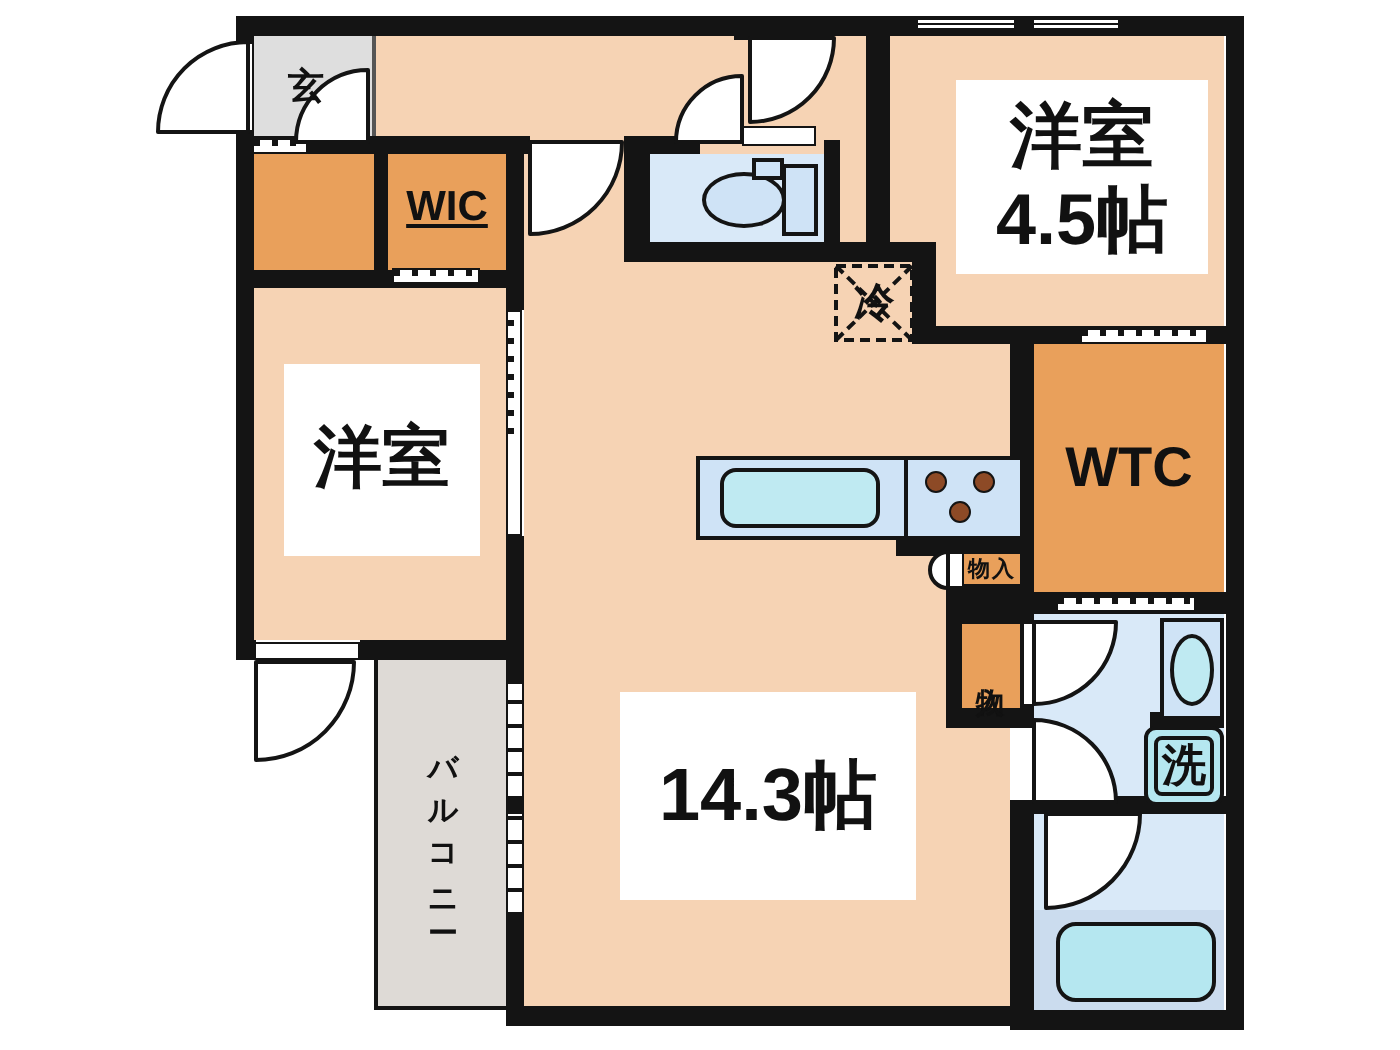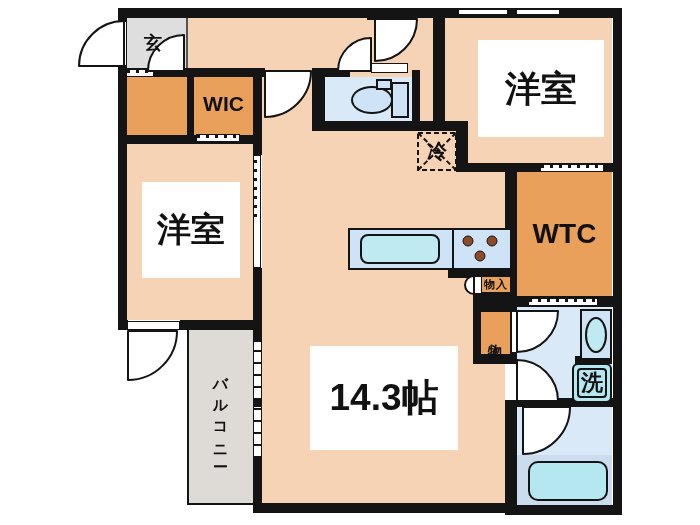--- a/index.html
+++ b/index.html
@@ -133,28 +133,29 @@
     <g fill="#8d4a26" stroke="#141414" stroke-width="1">
       <circle cx="468" cy="241" r="5"></circle>
       <circle cx="492" cy="241" r="5"></circle>
       <circle cx="480" cy="256" r="5"></circle>
     </g>
   </svg>
 
   <div class="ctr" style="left:142px;top:31px;width:22px;height:24px;font-size:18px;">
     <span>玄</span>
   </div>
-  <div class="ctr" style="left:194px;top:73px;width:59px;height:62px;font-size:21px;">
+  <div class="ctr" style="left:194px;top:73px;width:59px;height:62px;font-size:21px;text-decoration:underline;">
     <span>WIC</span>
   </div>
   <div class="labelbox" style="left:142px;top:182px;width:98px;height:96px;font-size:34px;">
     <span>洋室</span>
   </div>
   <div class="labelbox" style="left:478px;top:40px;width:126px;height:97px;font-size:36px;">
     <span>洋室</span>
+    <span>4.5帖</span>
   </div>
   <div class="labelbox" style="left:310px;top:346px;width:148px;height:104px;">
     <span style="font-size:37px;">14.3帖</span>
   </div>
   <div class="ctr" style="left:517px;top:172px;width:95px;height:124px;font-size:28px;border-radius:18px;">
     <span>WTC</span>
   </div>
   <div class="ctr" style="left:189px;top:335px;width:62px;height:160px;font-size:15px;">
     <span class="vtext" style="letter-spacing:6px;">バルコニー</span>
   </div>

